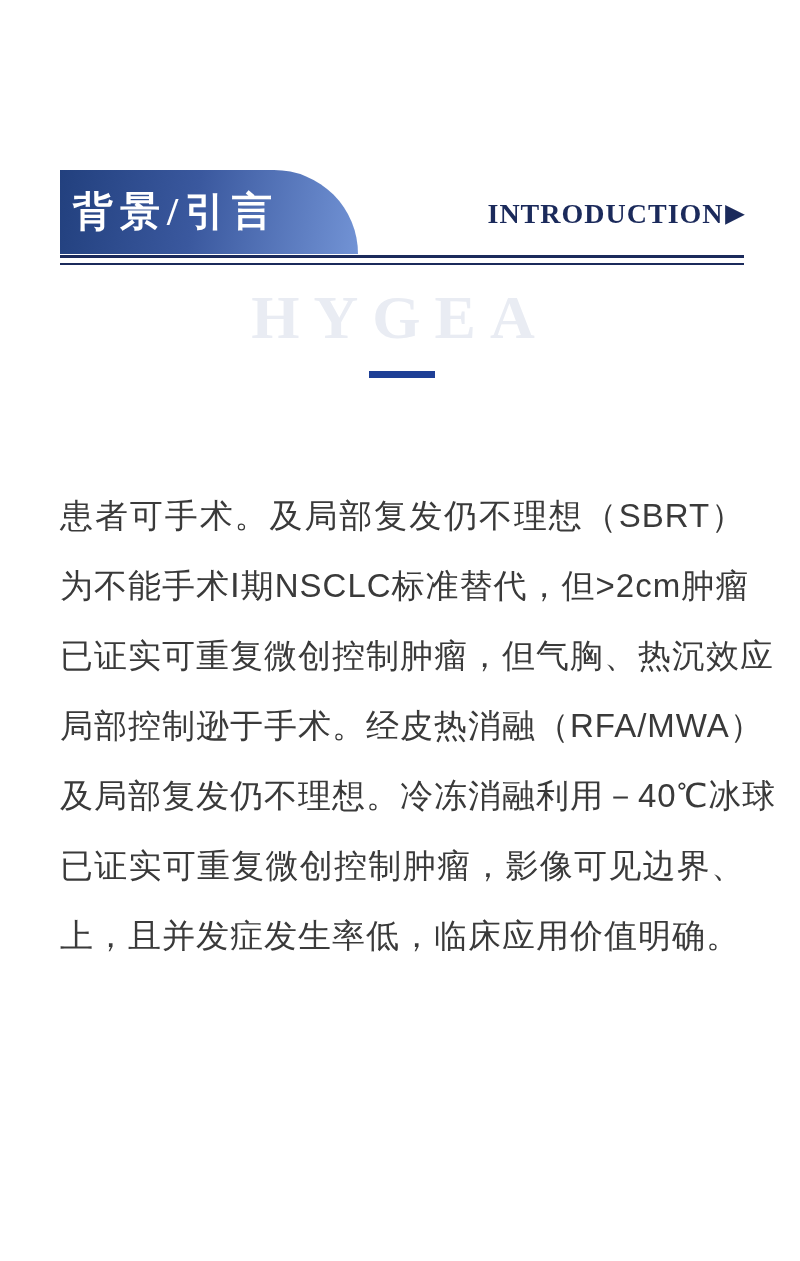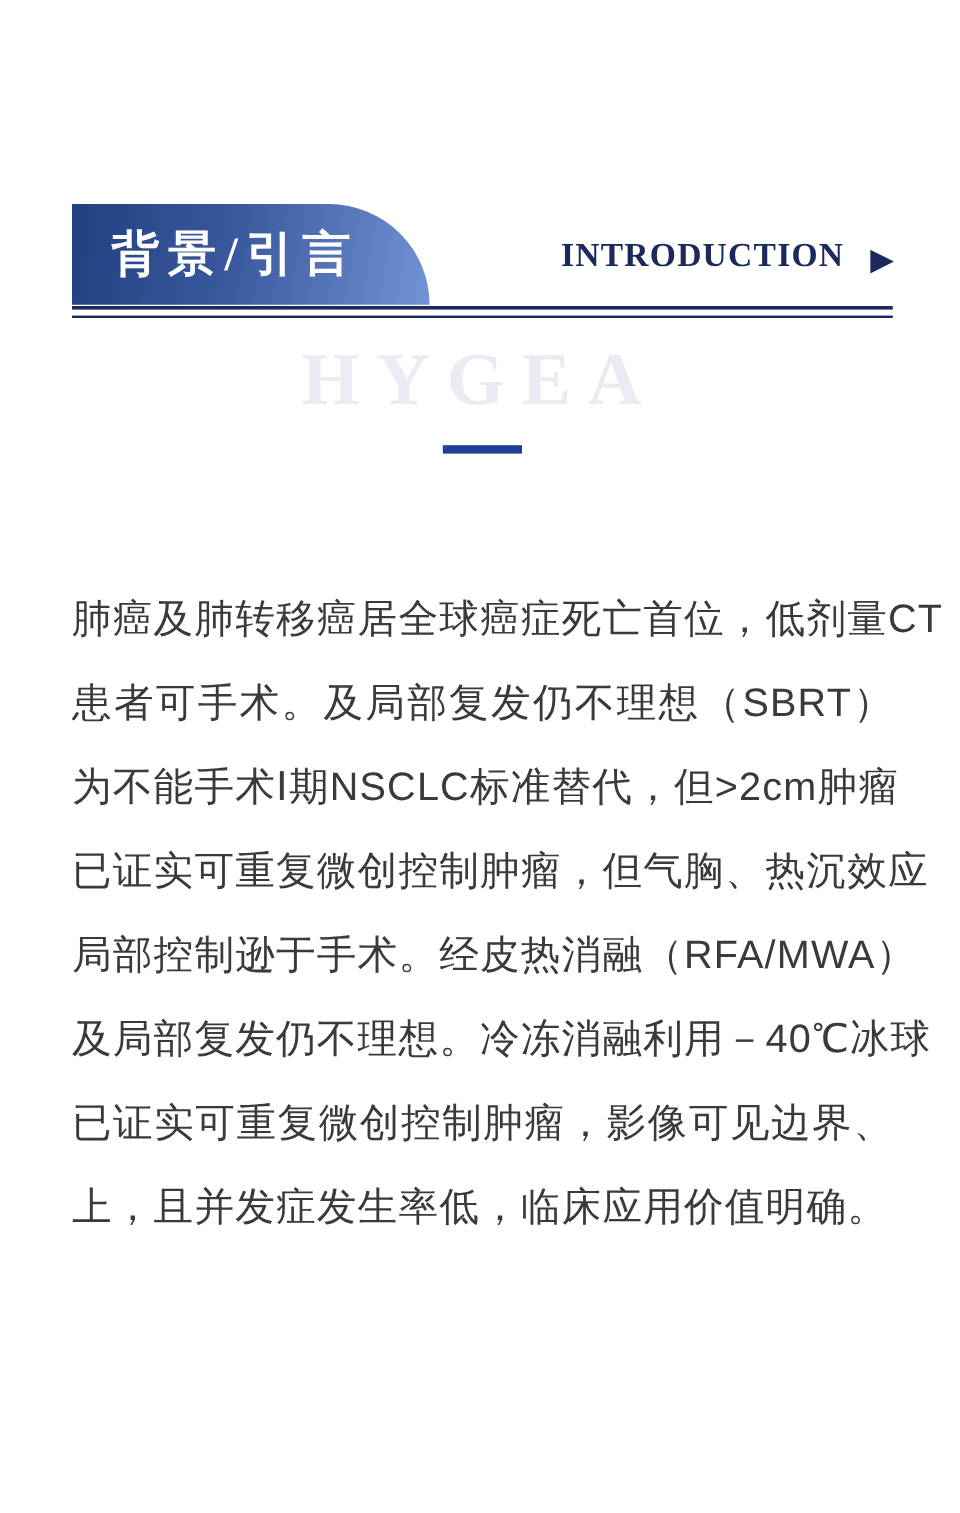--- a/index.html
+++ b/index.html
@@ -18,39 +18,39 @@
   .header-box {
     position: absolute;
     left: 60px;
     top: 170px;
     width: 298px;
     height: 84px;
     border-radius: 0 85px 0 0;
     background: linear-gradient(100deg, var(--grad-start, #22407e) 0%, #3a589e 45%, var(--grad-end, #7293d5) 100%);
     display: flex;
     align-items: center;
-    padding-left: 33px;
+    padding-left: 13px;
     box-sizing: border-box;
   }
   .header-title {
     color: #ffffff;
     font-family: "Liberation Serif", serif;
     font-size: 40px;
     font-weight: bold;
     letter-spacing: 7px;
     white-space: nowrap;
     line-height: 1;
   }
   .intro-wrap {
     position: absolute;
     right: 56px;
     top: 200px;
     display: flex;
-    align-items: flex-end;
-    gap: 22px;
+    align-items: flex-start;
+    gap: 2px;
     color: var(--navy, #1b2a5b);
     font-family: "Liberation Serif", serif;
     font-weight: bold;
   }
   .intro-label {
     font-size: 28px;
     letter-spacing: 1px;
     line-height: 1;
   }
   .intro-arrow {
@@ -125,21 +125,20 @@
     <span class="intro-arrow">▶</span>
   </div>
 
   <div class="rule rule-top"></div>
   <div class="rule rule-bottom"></div>
 
   <div class="watermark">HYGEA</div>
   <div class="watermark-bar"></div>
 
   <div class="body-text">
-      <div class="body-line">肺癌及肺转移癌居全球癌症死亡首位，低剂量CT</div>
       <div class="body-line">患者可手术。及局部复发仍不理想（SBRT）</div>
       <div class="body-line">为不能手术Ⅰ期NSCLC标准替代，但&gt;2cm肿瘤</div>
       <div class="body-line">已证实可重复微创控制肿瘤，但气胸、热沉效应</div>
       <div class="body-line">局部控制逊于手术。经皮热消融（RFA/MWA）</div>
       <div class="body-line">及局部复发仍不理想。冷冻消融利用－40℃冰球</div>
       <div class="body-line">已证实可重复微创控制肿瘤，影像可见边界、</div>
       <div class="body-line">上，且并发症发生率低，临床应用价值明确。</div>
     </div>
 
 </div>

